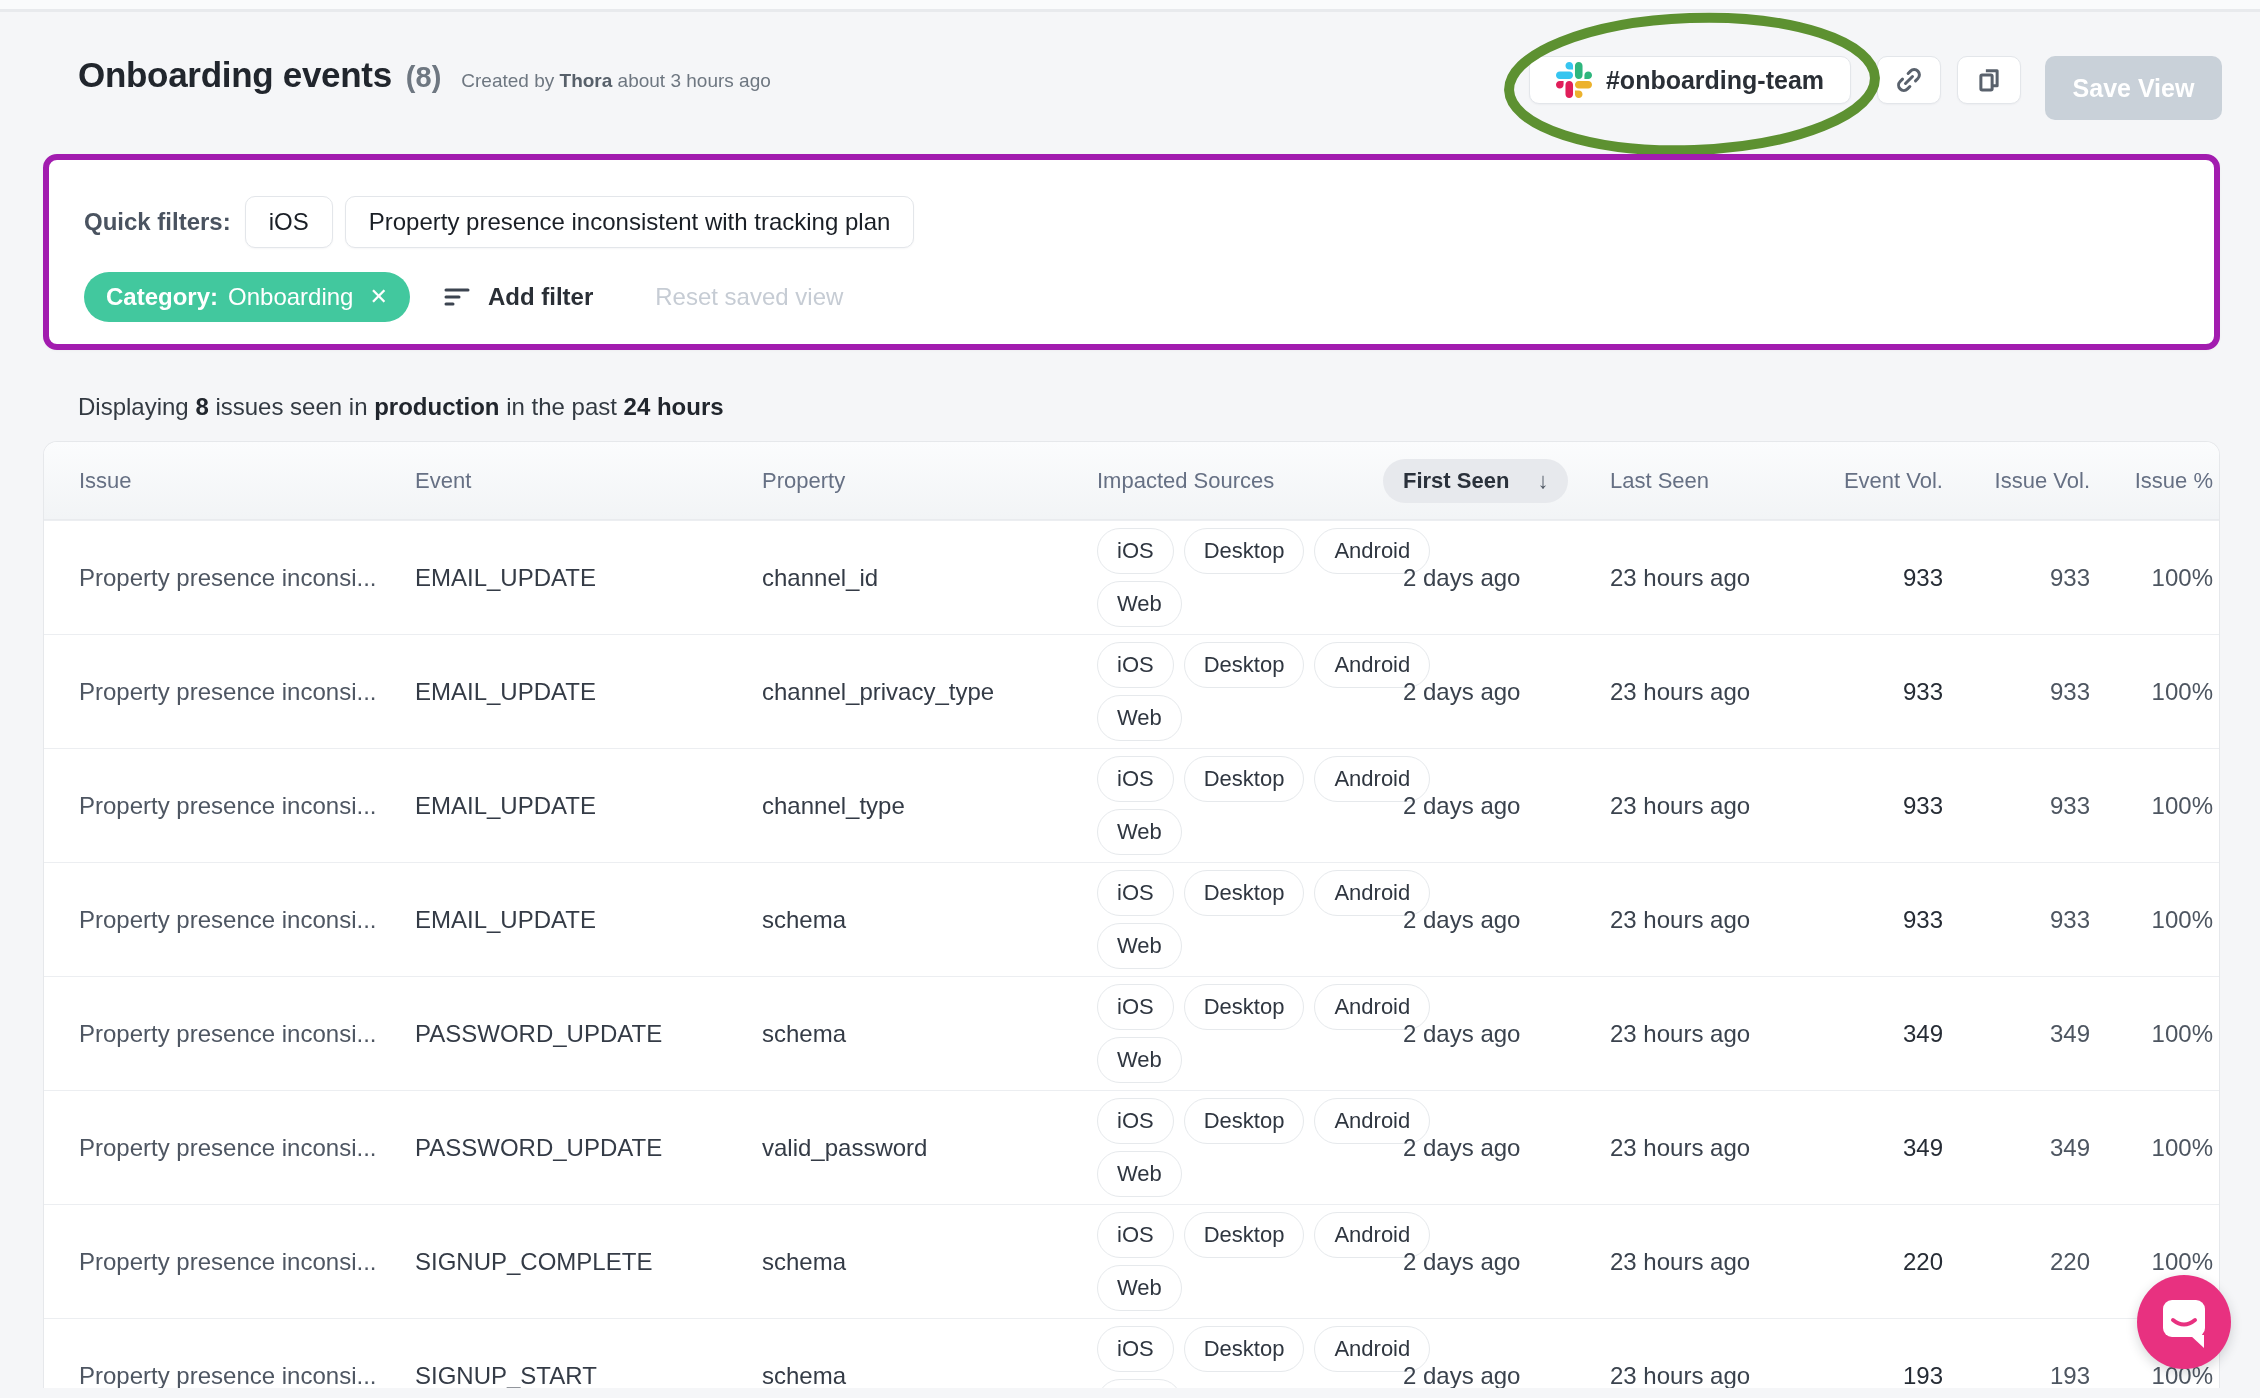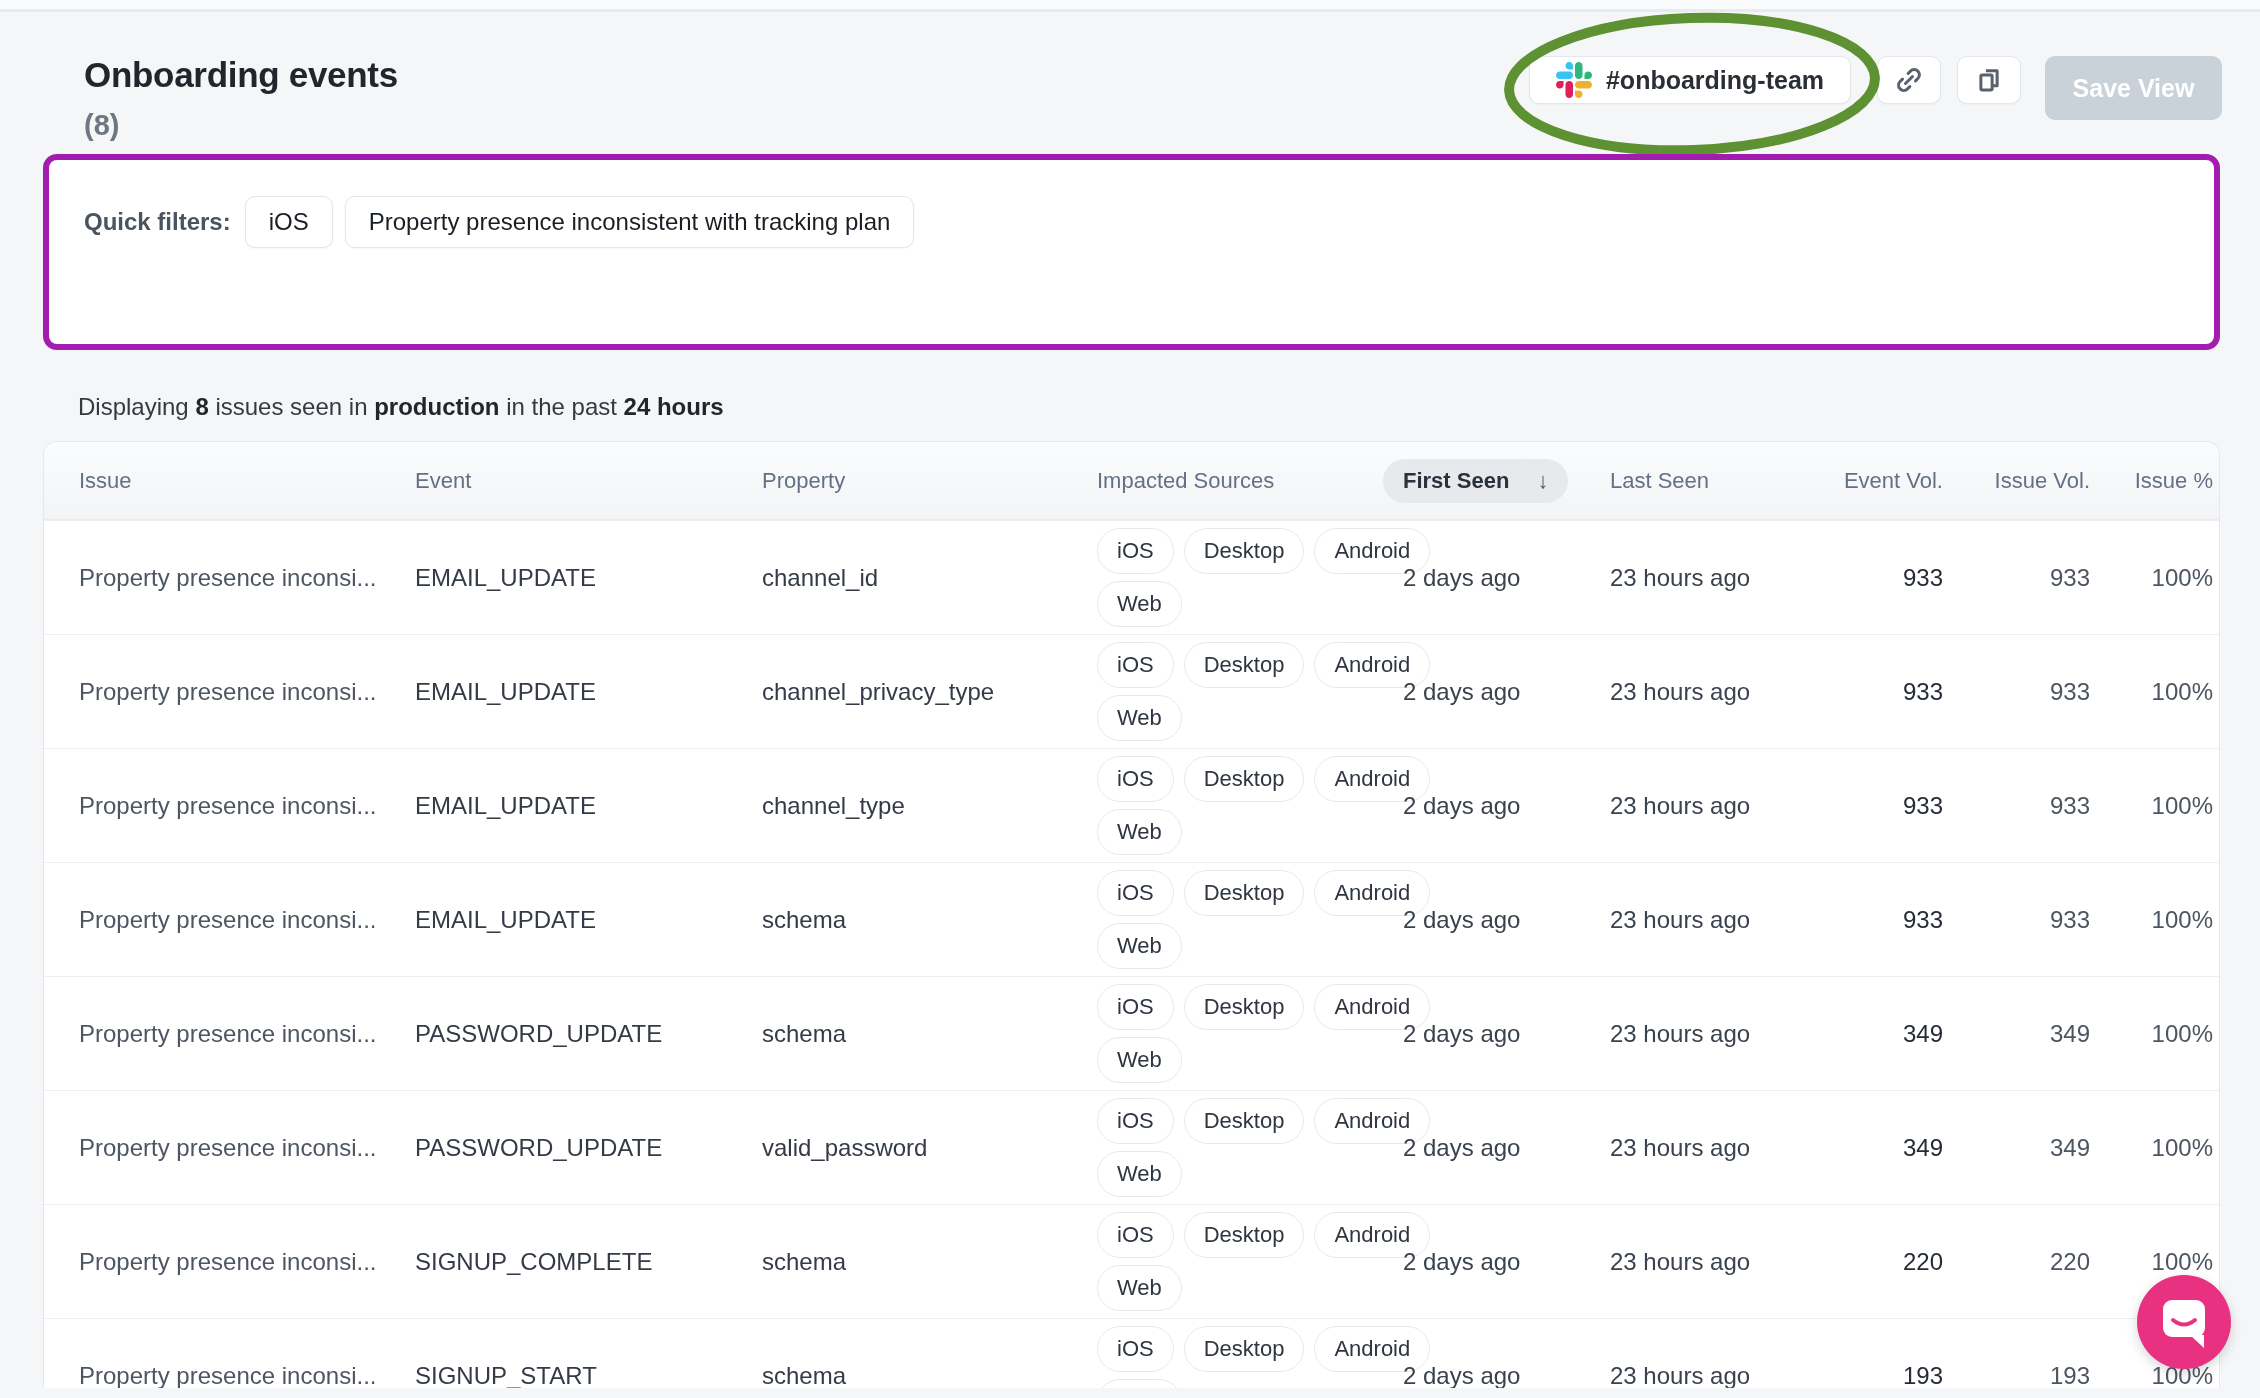--- a/index.html
+++ b/index.html
@@ -7,21 +7,21 @@
   body {
     font-family:"Liberation Sans", sans-serif;
     background:#f5f6f8;
     position:relative;
     color:#2a313b;
   }
   .top-strip { position:absolute; left:0; top:0; width:2260px; height:9px; background:#fafbfc; }
   .top-divider { position:absolute; left:0; top:9px; width:2260px; height:3px; background:#e8eaed; }
 
   
-  .page-header { position:absolute; left:78px; top:55px; display:flex; align-items:baseline; gap:14px;flex-direction:column; }
+  .page-header { position:absolute; left:78px; top:55px; display:flex; align-items:baseline; gap:14px; }
   .page-title { font-size:35px; font-weight:700; color:#21262d; letter-spacing:-0.3px; }
   .page-count { font-size:29px; font-weight:700; color:#6e7781; }
   .page-subtitle { font-size:19px; color:#6e7781; margin-left:6px; }
   .page-subtitle b { color:#57606a; font-weight:700; }
 
   
   .btn-base { position:absolute; top:56px; height:48px; background:#ffffff; border:1px solid #e3e6ea;
     border-radius:10px; display:flex; align-items:center; justify-content:center;
     box-shadow:0 1px 2px rgba(27,35,44,0.04); cursor:pointer; }
   .slack-btn { left:1529px; width:322px; gap:14px; }
@@ -143,20 +143,38 @@
 <div class="filters-card">
   <div class="qf-row">
     <span class="qf-label">Quick filters:</span>
 
       <button class="qf-btn">iOS</button>
 
       <button class="qf-btn">Property presence inconsistent with tracking plan</button>
 
 
   </div>
+  <div class="chip-row">
+    <div class="chip">
+      <span class="chip-label">Category:</span>
+      <span>Onboarding</span>
+      <span class="chip-x">✕</span>
+    </div>
+    <div class="add-filter">
+      <svg width="30" height="28" viewBox="0 0 30 28">
+        <g stroke="#3c4450" stroke-width="3" stroke-linecap="round">
+          <line x1="4" y1="7" x2="26" y2="7"></line>
+          <line x1="4" y1="14" x2="17" y2="14"></line>
+          <line x1="4" y1="21" x2="11" y2="21"></line>
+        </g>
+      </svg>
+      <span class="add-filter-text">Add filter</span>
+    </div>
+    <span class="reset-link">Reset saved view</span>
+  </div>
 </div>
 
 <div class="summary">
   <span>Displaying</span>
   <b>8</b>
   <span>issues seen in</span>
   <b>production</b>
   <span>in the past</span>
   <b>24 hours</b>
 </div>

